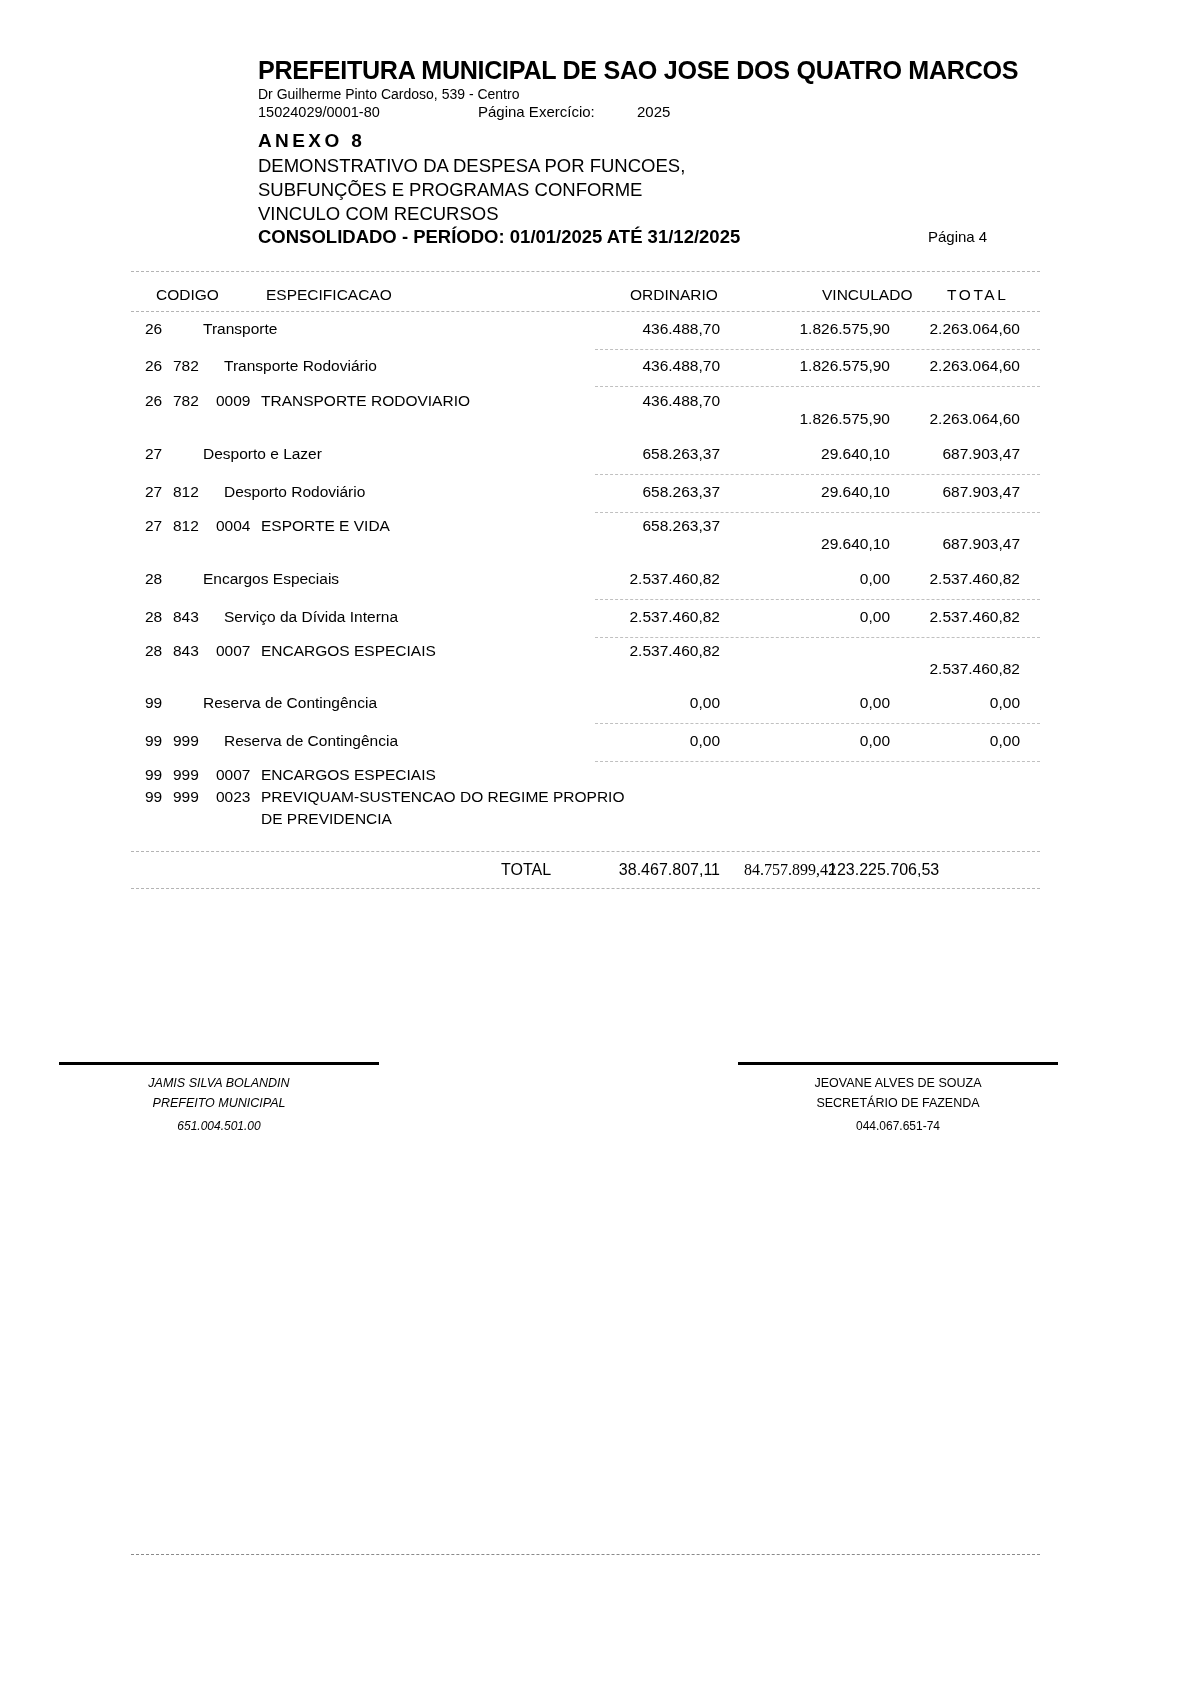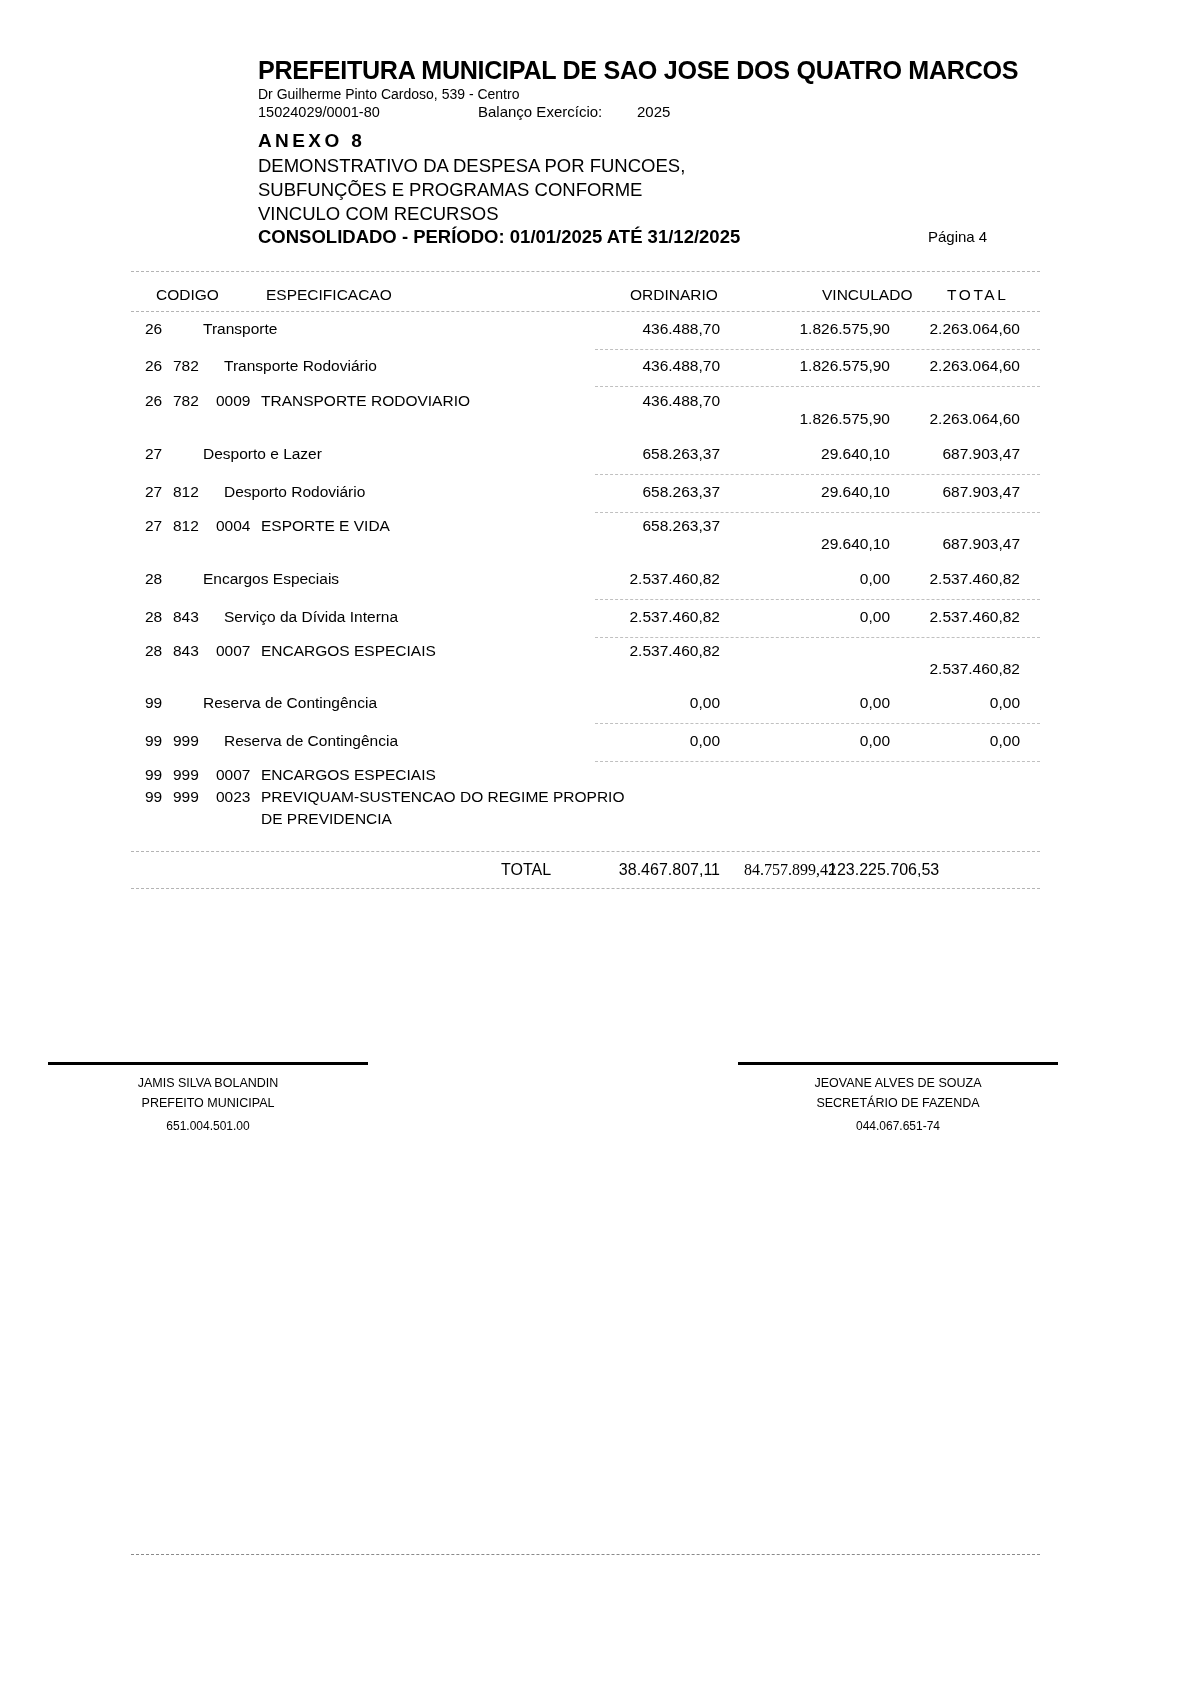--- a/index.html
+++ b/index.html
@@ -201,21 +201,21 @@
   .total-ord  { position: absolute; left: 520px; width: 200px; text-align: right; }
   .total-vinc { position: absolute; left: 690px; width: 200px; text-align: center; font-family: Liberation Serif, serif; }
   .total-tot  { position: absolute; left: 828px; width: 192px; }
 
   
   .sig-block {
     position: absolute;
     top: 1062px;
     width: 320px;
   }
-  .sig-1 { left: 48px; }
+  .sig-1 { left: 59px; font-style: italic; }
   .sig-2 { left: 394px; }
   .sig-3 { left: 738px; }
   .sig-line {
     width: 100%;
     height: 0;
     border-top: 3px solid #000;
   }
   .sig-name, .sig-role, .sig-doc {
     text-align: center;
     font-size: 12.5px;
@@ -236,21 +236,21 @@
 </style>
 </head>
 <body>
 
 <div class="page">
 
   <div class="header">
     <div class="org-title">PREFEITURA MUNICIPAL DE SAO JOSE DOS QUATRO MARCOS</div>
     <div class="org-address">Dr Guilherme Pinto Cardoso, 539 - Centro</div>
     <div class="org-cnpj">15024029/0001-80</div>
-    <div class="balanco-label">Balanço Exercício:</div>
+    <div class="balanco-label">Página Exercício:</div>
     <div class="balanco-year">2025</div>
     <div class="anexo">ANEXO 8</div>
     <div class="doc-line doc-line-1">DEMONSTRATIVO DA DESPESA POR FUNCOES,</div>
     <div class="doc-line doc-line-2">SUBFUNÇÕES E PROGRAMAS CONFORME</div>
     <div class="doc-line doc-line-3">VINCULO COM RECURSOS</div>
     <div class="consolidado">CONSOLIDADO - PERÍODO: 01/01/2025 ATÉ 31/12/2025</div>
     <div class="pagina">Página 4</div>
   </div>
 
   <div class="rule-full" style="top:271px"></div>

